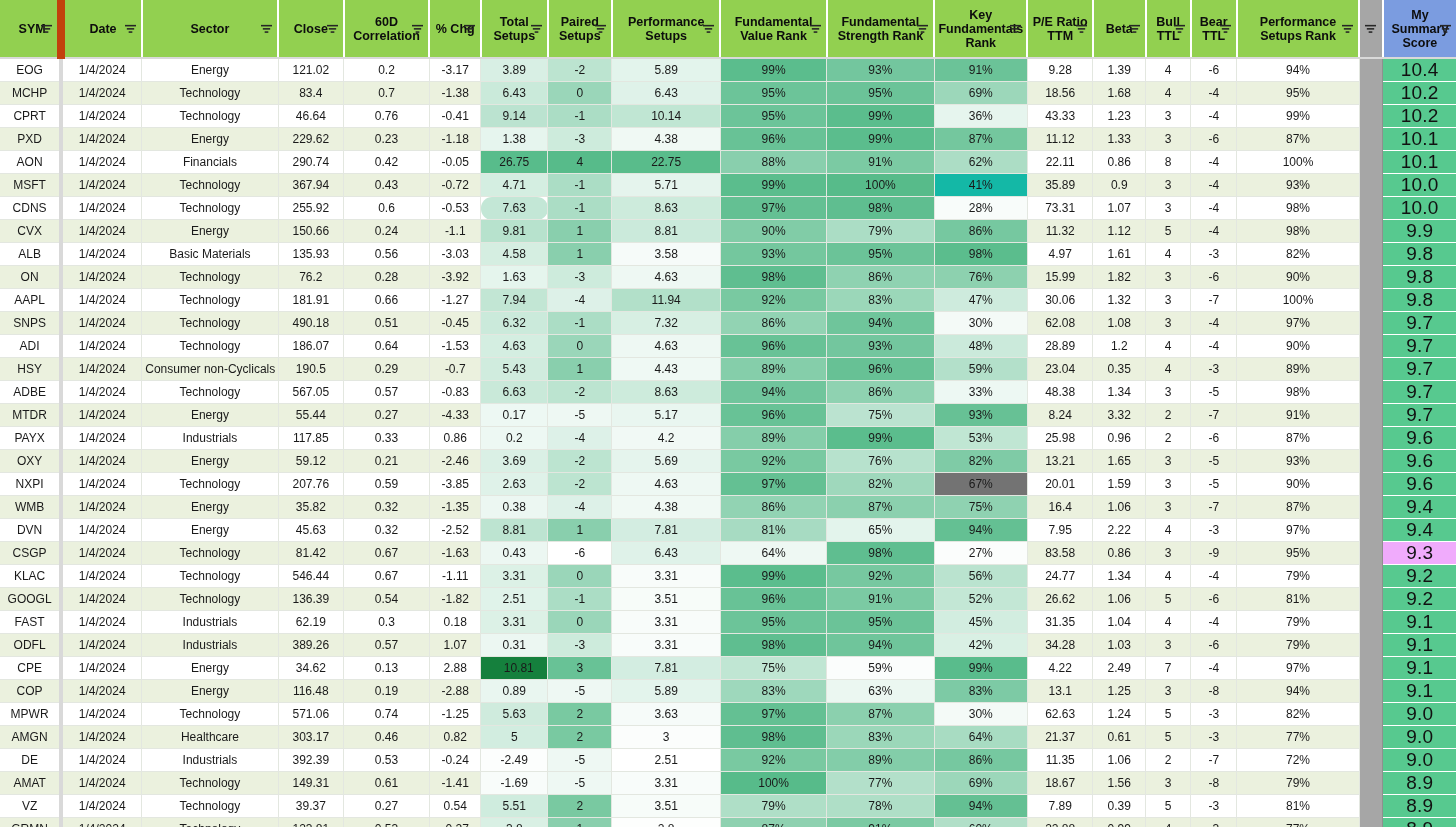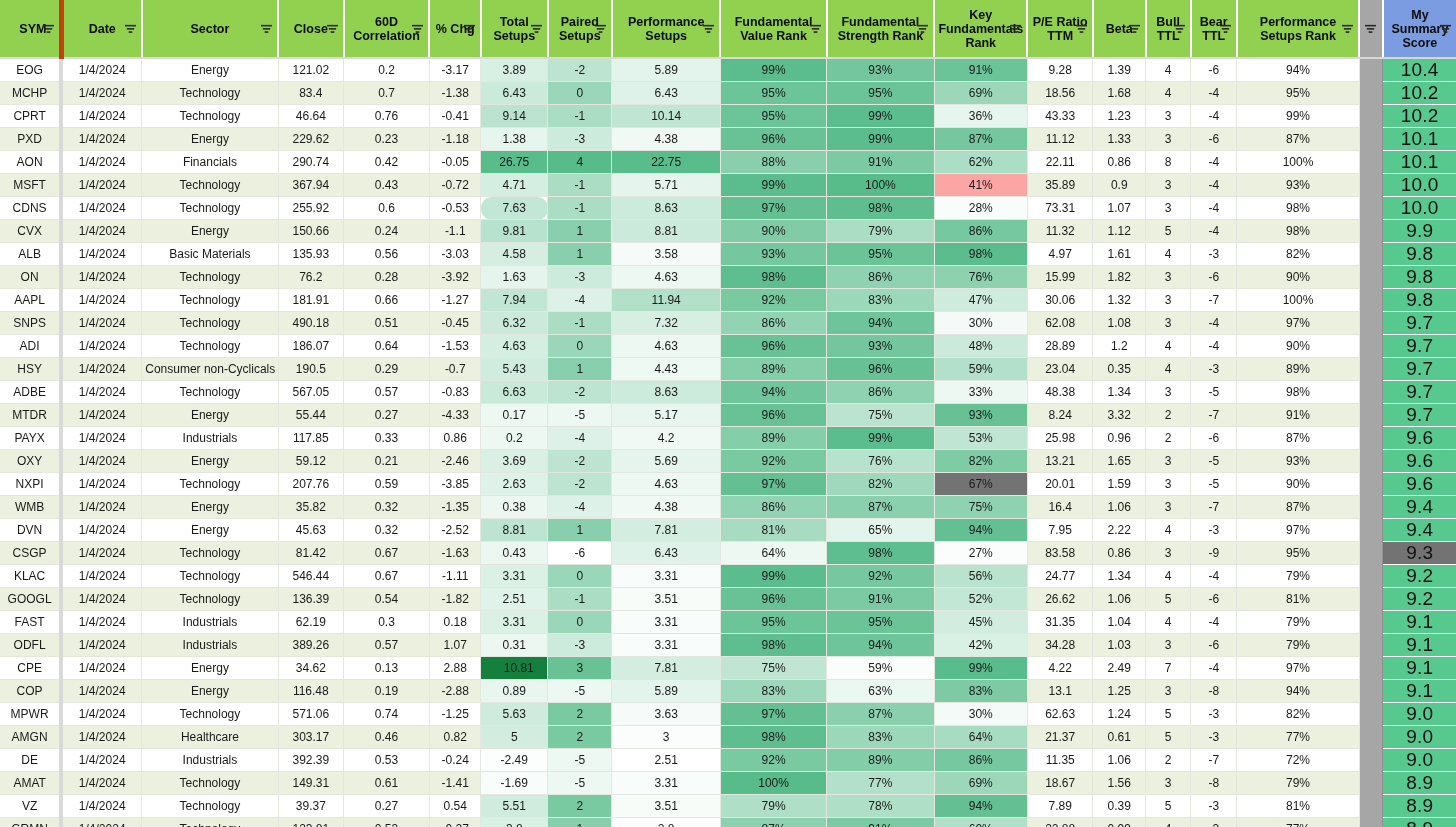--- a/index.html
+++ b/index.html
@@ -31,21 +31,21 @@
     text-align: center;
     vertical-align: middle;
     padding: 0 2px;
     border-right: 2px solid #ffffff;
     border-bottom: 2px solid #d9d9d9;
     line-height: 1.12;
     position: relative;
     box-sizing: border-box;
     white-space: normal;
   }
-  th.sym-head { border-right: 5px solid #c2410c; padding-left: 9px; }
+  th.sym-head { border-right: 8px solid #c2410c; padding-left: 9px; }
   th.spacer-head {
     background: #a6a6a6;
     border-right: 2px solid #ffffff;
   }
   th.summary-head {
     background: #7b9ce0;
     border-right: 0;
   }
   .hlabel { display: inline-block; }
   .filter-ico {
@@ -327,21 +327,21 @@
         <td>1/4/2024</td>
         <td>Technology</td>
         <td>367.94</td>
         <td>0.43</td>
         <td>-0.72</td>
         <td style="background: rgb(212, 238, 225);">4.71</td>
         <td style="background: rgb(171, 221, 197);">-1</td>
         <td style="background: rgb(229, 244, 237);">5.71</td>
         <td style="background: rgb(91, 189, 141);">99%</td>
         <td style="background: rgb(87, 187, 138);">100%</td>
-        <td style="background: #fca5a5; margin-top: 12px;">41%</td>
+        <td style="background: #14b8a6; margin-top: 12px;">41%</td>
         <td>35.89</td>
         <td>0.9</td>
         <td>3</td>
         <td>-4</td>
         <td>93%</td>
         <td class="spacer"></td>
         <td class="summary" style="background: rgb(87, 201, 143);">10.0</td>
       </tr>
       <tr class="odd">
         <td class="sym">CDNS</td>
@@ -670,21 +670,21 @@
         <td style="background: rgb(223, 242, 233);">6.43</td>
         <td style="background: rgb(238, 248, 243);">64%</td>
         <td style="background: rgb(95, 190, 144);">98%</td>
         <td style="background: rgb(251, 253, 252);">27%</td>
         <td>83.58</td>
         <td>0.86</td>
         <td>3</td>
         <td>-9</td>
         <td>95%</td>
         <td class="spacer"></td>
-        <td class="summary" style="background: #737373;">9.3</td>
+        <td class="summary" style="background: #f0abfc;">9.3</td>
       </tr>
       <tr class="odd">
         <td class="sym">KLAC</td>
         <td>1/4/2024</td>
         <td>Technology</td>
         <td>546.44</td>
         <td>0.67</td>
         <td>-1.11</td>
         <td style="background: rgb(220, 241, 230);">3.31</td>
         <td style="background: rgb(154, 214, 185);">0</td>

